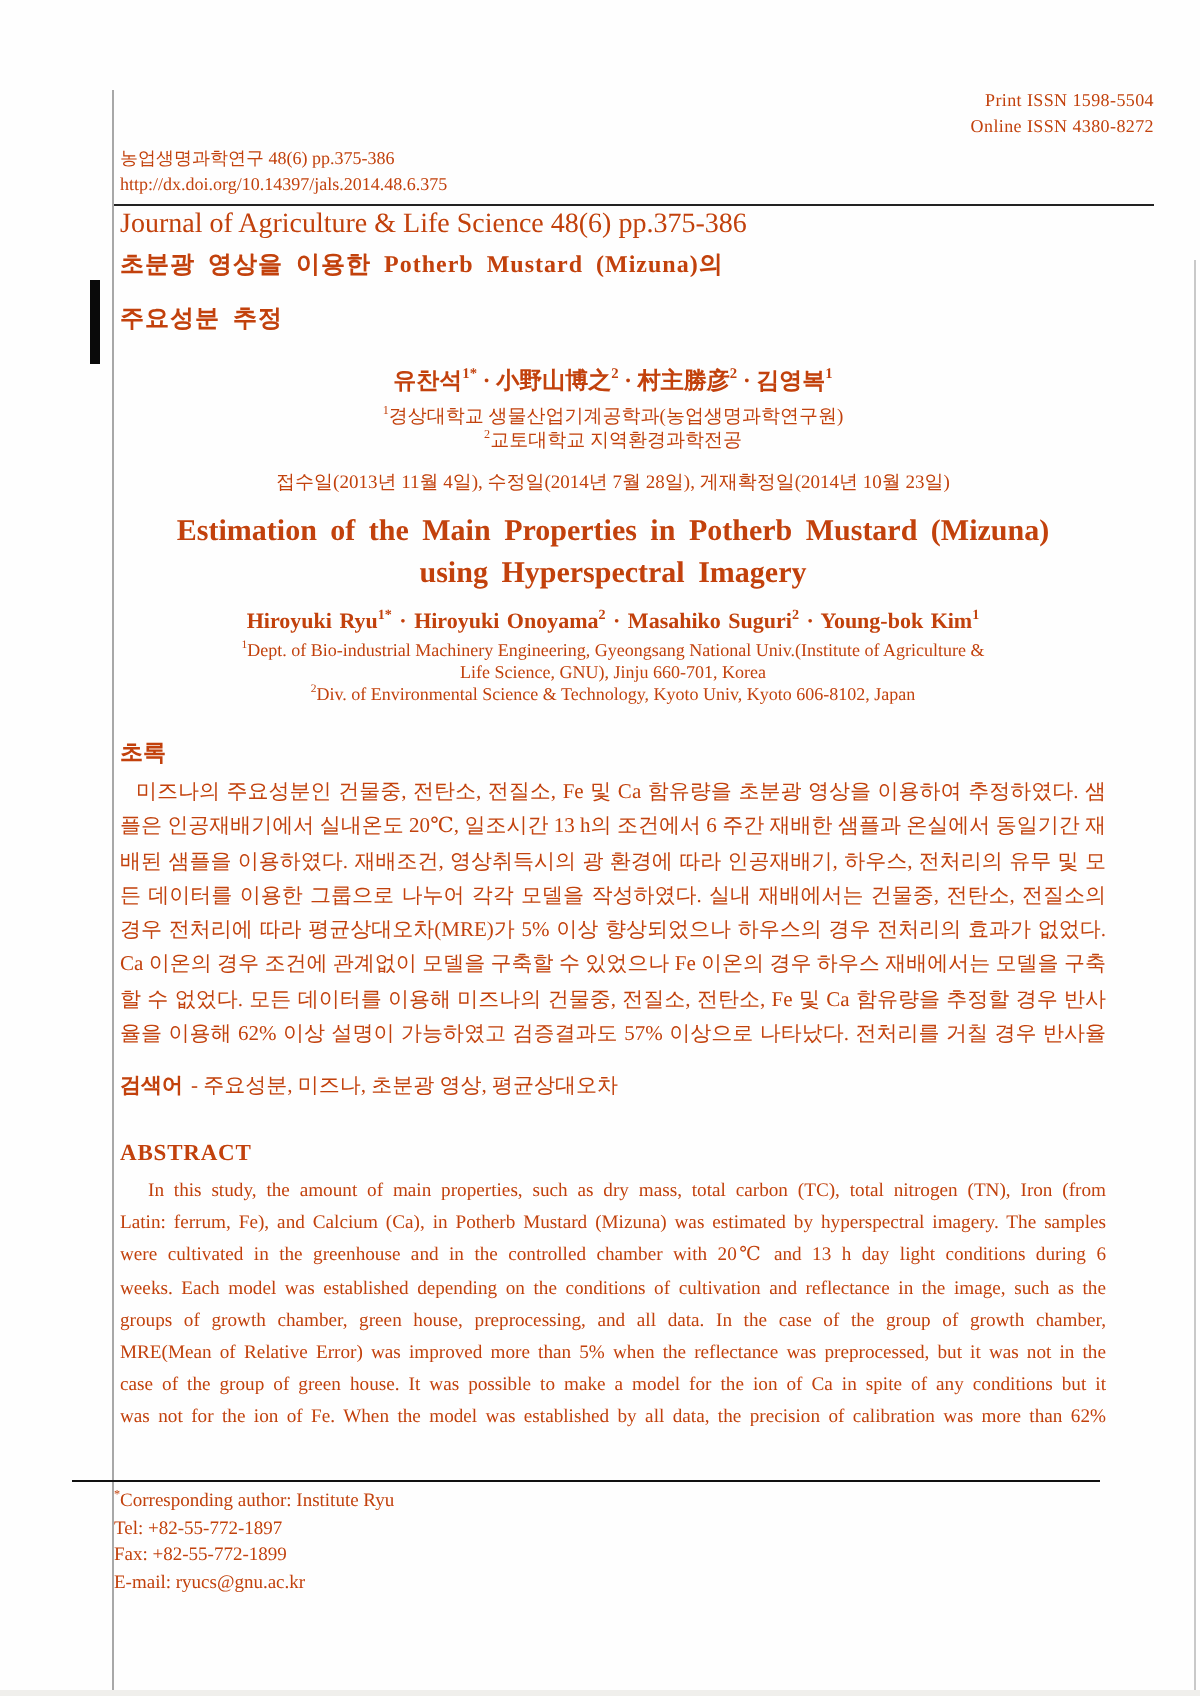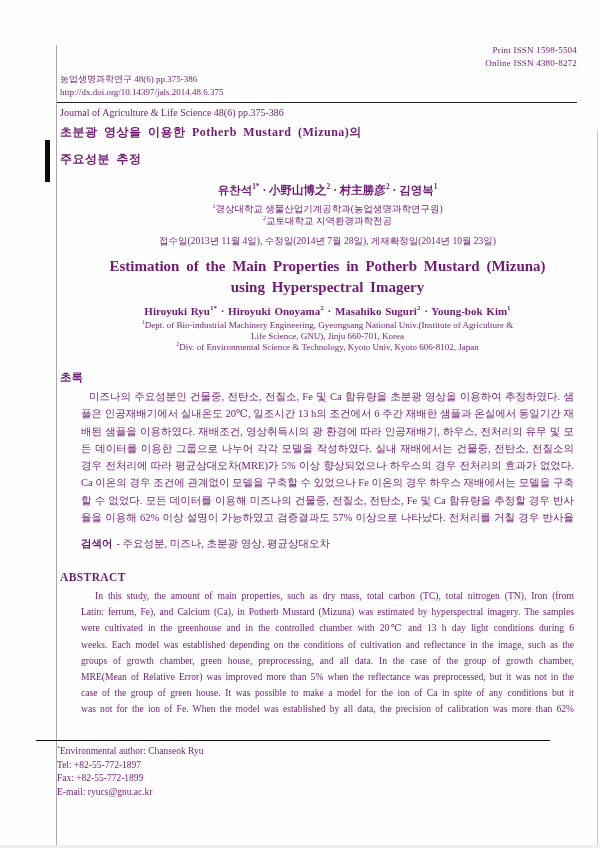--- a/index.html
+++ b/index.html
@@ -1,34 +1,34 @@
 <!DOCTYPE html>
 <html><head>
 <meta charset="utf-8">
 <style>
   html,body { margin:0; padding:0; background:#ffffff; }
   .page {
     position:relative; width:600px; height:848px; background:#fefefe;
-    font-family:"Liberation Serif","DejaVu Serif",serif; color:#701a75;
+    font-family:"Liberation Serif","DejaVu Serif",serif; color:#c2410c;
     overflow:hidden;
   }
   
   .scan-line-left  { position:absolute; left:56px; top:45px; bottom:0; width:1px; background:#a8a8a8; }
   .scan-line-right { position:absolute; left:597px; top:130px; bottom:0; width:1px; background:#c9c9c9; }
   .title-bar-mark  { position:absolute; left:45px; top:140px; width:5px; height:42px; background:#0a0a0a; }
   .bottom-edge     { position:absolute; left:0; bottom:0; width:100%; height:3px; background:#f0efec; }
 
   .content { margin-left:60px; width:517px; padding-top:44px; }
 
   .hdr-right-line { text-align:right; font-size:9px; line-height:13px; letter-spacing:0.2px; }
   .hdr-row { display:flex; justify-content:space-between; font-size:9px; line-height:13px; margin-top:3px;flex-direction:column; }
   .hdr-rule { border-top:1px solid #222; margin-top:3px; margin-left:-3px; width:520px; }
-  .hdr-journal-en { font-size:10px; line-height:13px; margin-top:3px; }
+  .hdr-journal-en { font-size:14px; line-height:13px; margin-top:3px; }
 
-  .body-w { width:493px;margin-left:21px; }
+  .body-w { width:493px; }
 
   .kr-title { font-size:12px; font-weight:bold; text-align:left;
               line-height:27px; letter-spacing:0.5px; word-spacing:3px; white-space:nowrap; }
   .kr-authors { margin-top:10px; font-size:11.5px; font-weight:bold; text-align:center; }
   .kr-affil { margin-top:5px; font-size:9.5px; line-height:12px; text-align:center; }
   .kr-dates { margin-top:8px; font-size:9.5px; text-align:center; }
 
   .en-title { margin-top:8px; font-size:15px; font-weight:bold; text-align:center;
               line-height:21px; word-spacing:3px; }
   .en-authors { margin-top:7px; font-size:11px; font-weight:bold; text-align:center; word-spacing:1px; }
@@ -108,19 +108,19 @@
       <span class="kw-label">검색어</span><span>- 주요성분, 미즈나, 초분광 영상, 평균상대오차</span>
     </div>
 
     <div class="abs-en-head">ABSTRACT</div>
     <div class="abs-en-body body-w">In this study, the amount of main properties, such as dry mass, total carbon (TC), total nitrogen (TN), Iron (from Latin: ferrum, Fe), and Calcium (Ca), in Potherb Mustard (Mizuna) was estimated by hyperspectral imagery. The samples were cultivated in the greenhouse and in the controlled chamber with 20℃ and 13 h day light conditions during 6 weeks. Each model was established depending on the conditions of cultivation and reflectance in the image, such as the groups of growth chamber, green house, preprocessing, and all data. In the case of the group of growth chamber, MRE(Mean of Relative Error) was improved more than 5% when the reflectance was preprocessed, but it was not in the case of the group of green house. It was possible to make a model for the ion of Ca in spite of any conditions but it was not for the ion of Fe. When the model was established by all data, the precision of calibration was more than 62% and it of</div>
 
   </div>
 
   <div class="footnote-rule"></div>
   <div class="footer">
-    <div><sup>*</sup><span>Environmental author: Chanseok Ryu</span></div>
+    <div><sup>*</sup><span>Corresponding author: Institute Ryu</span></div>
     <div>Tel: +82-55-772-1897</div>
     <div>Fax: +82-55-772-1899</div>
     <div>E-mail: ryucs@gnu.ac.kr</div>
   </div>
 
 </div>
 
 </body></html>

